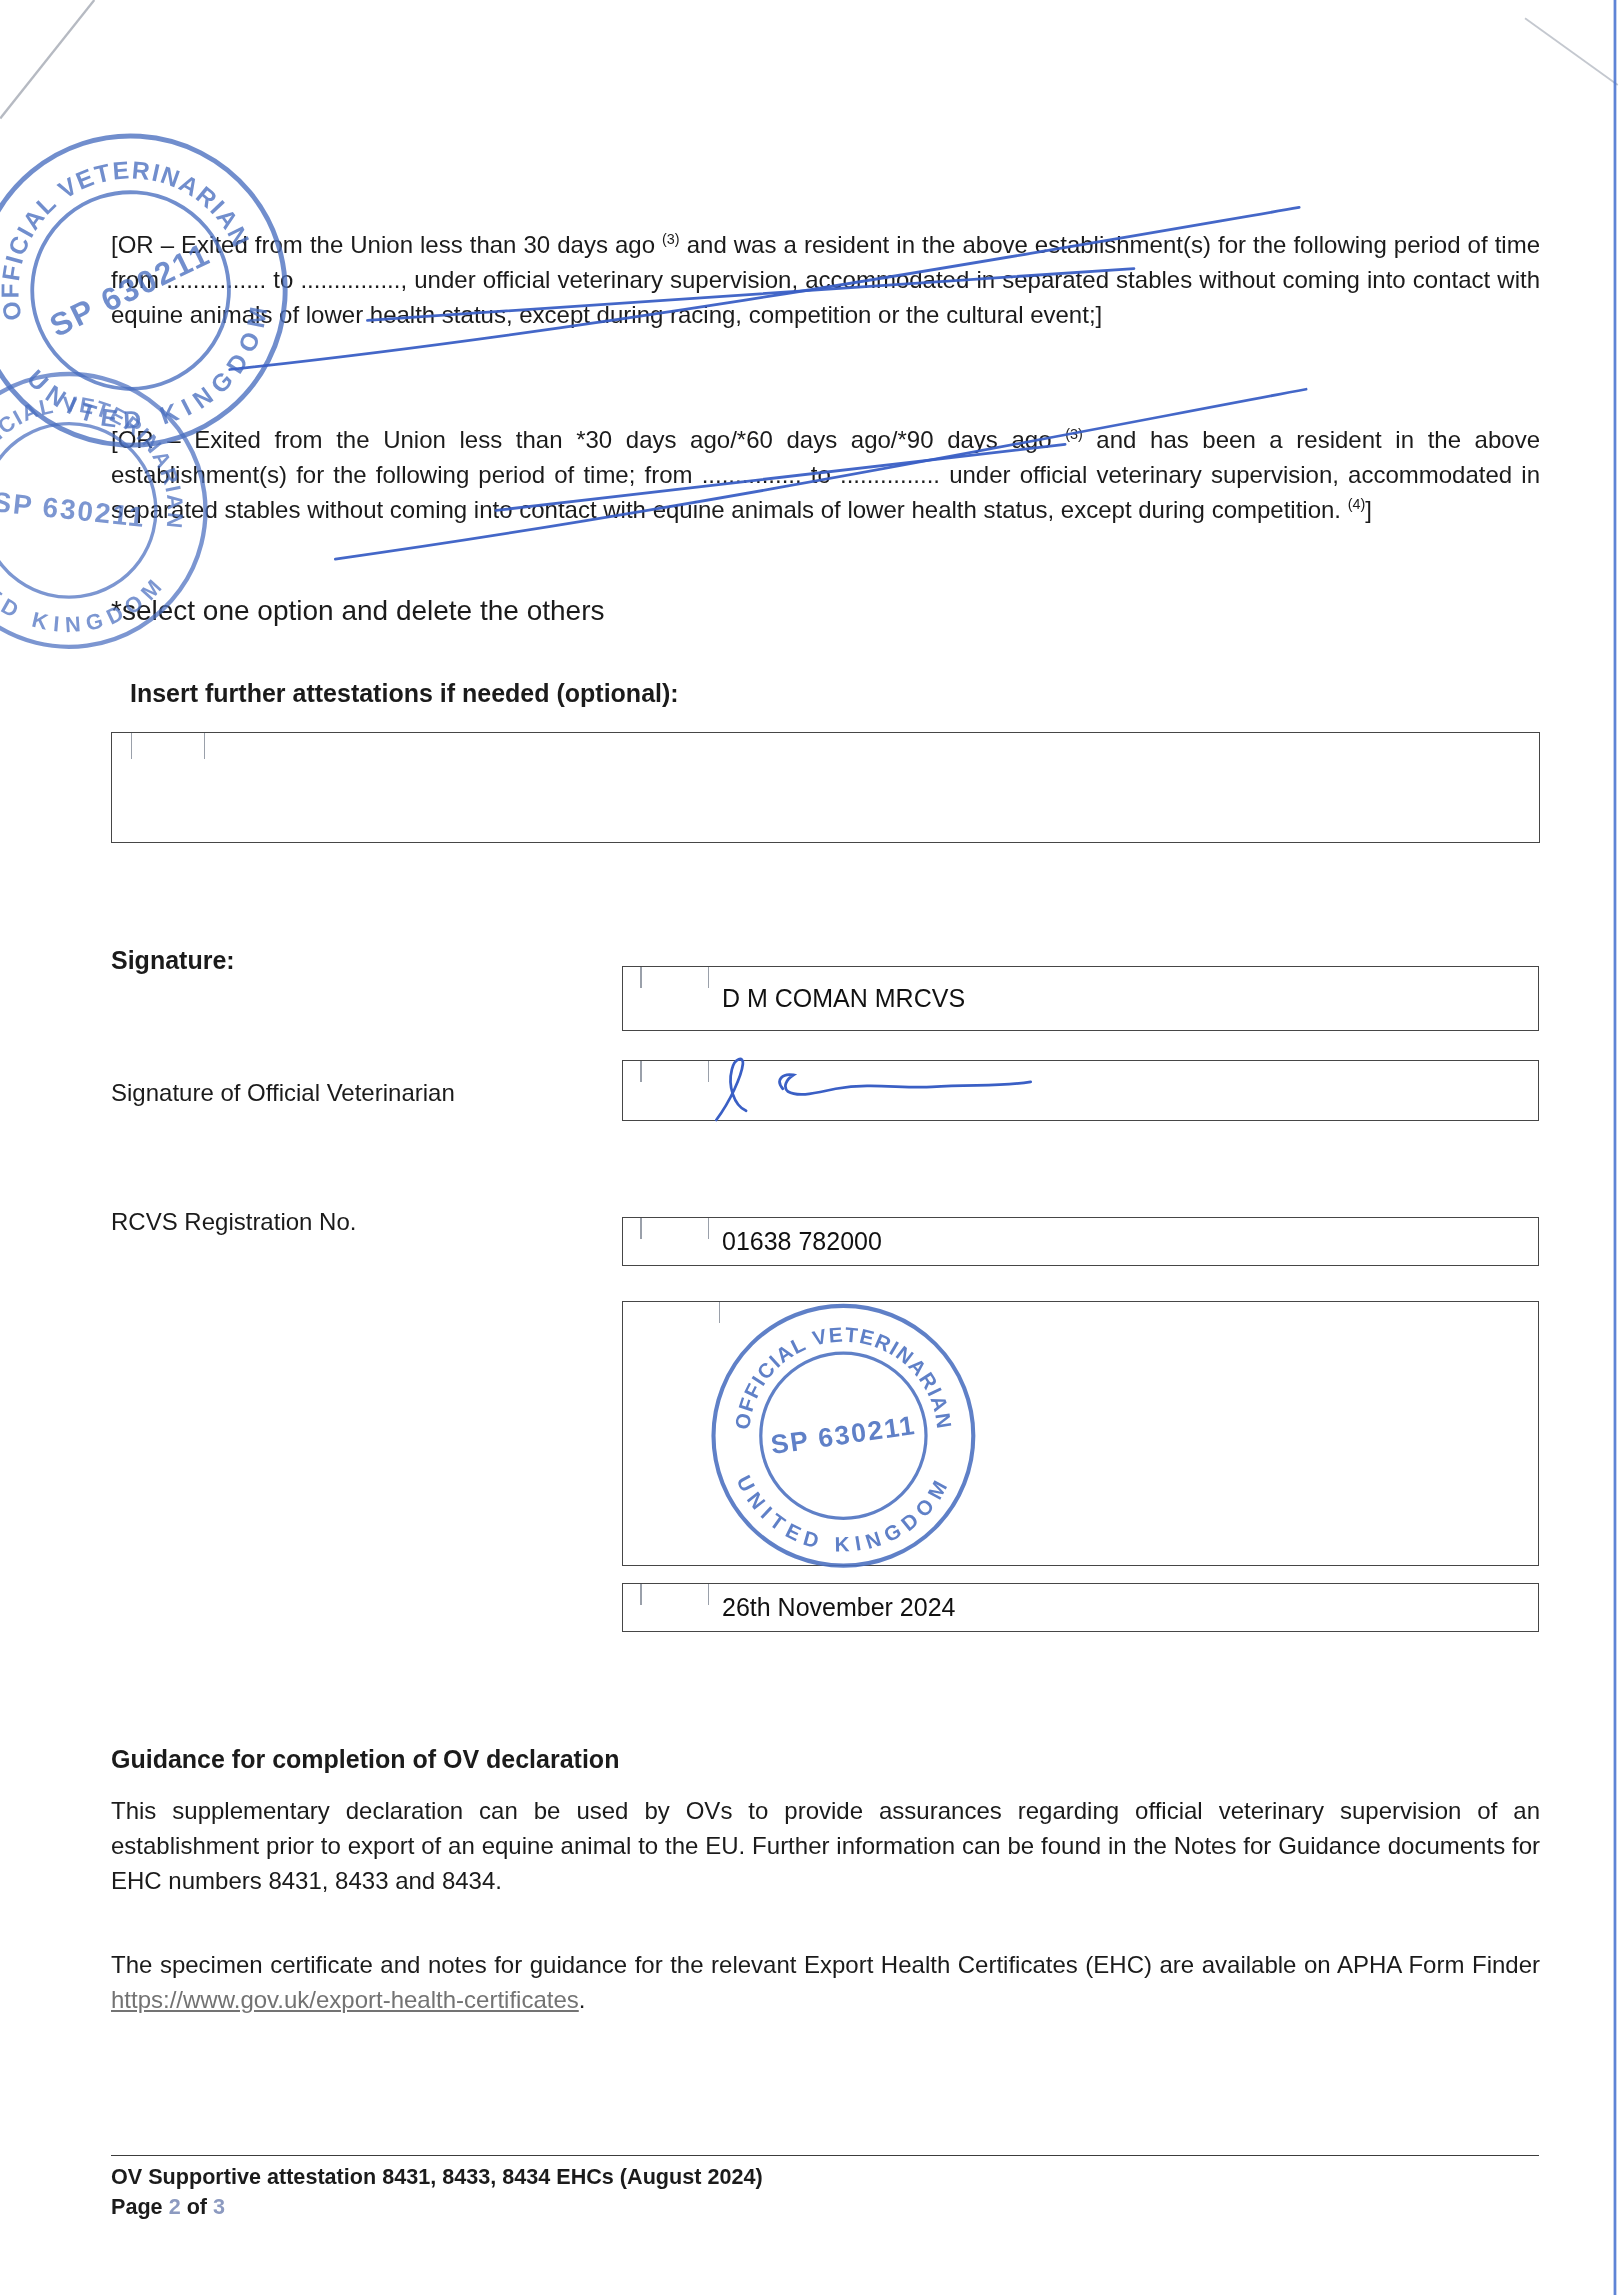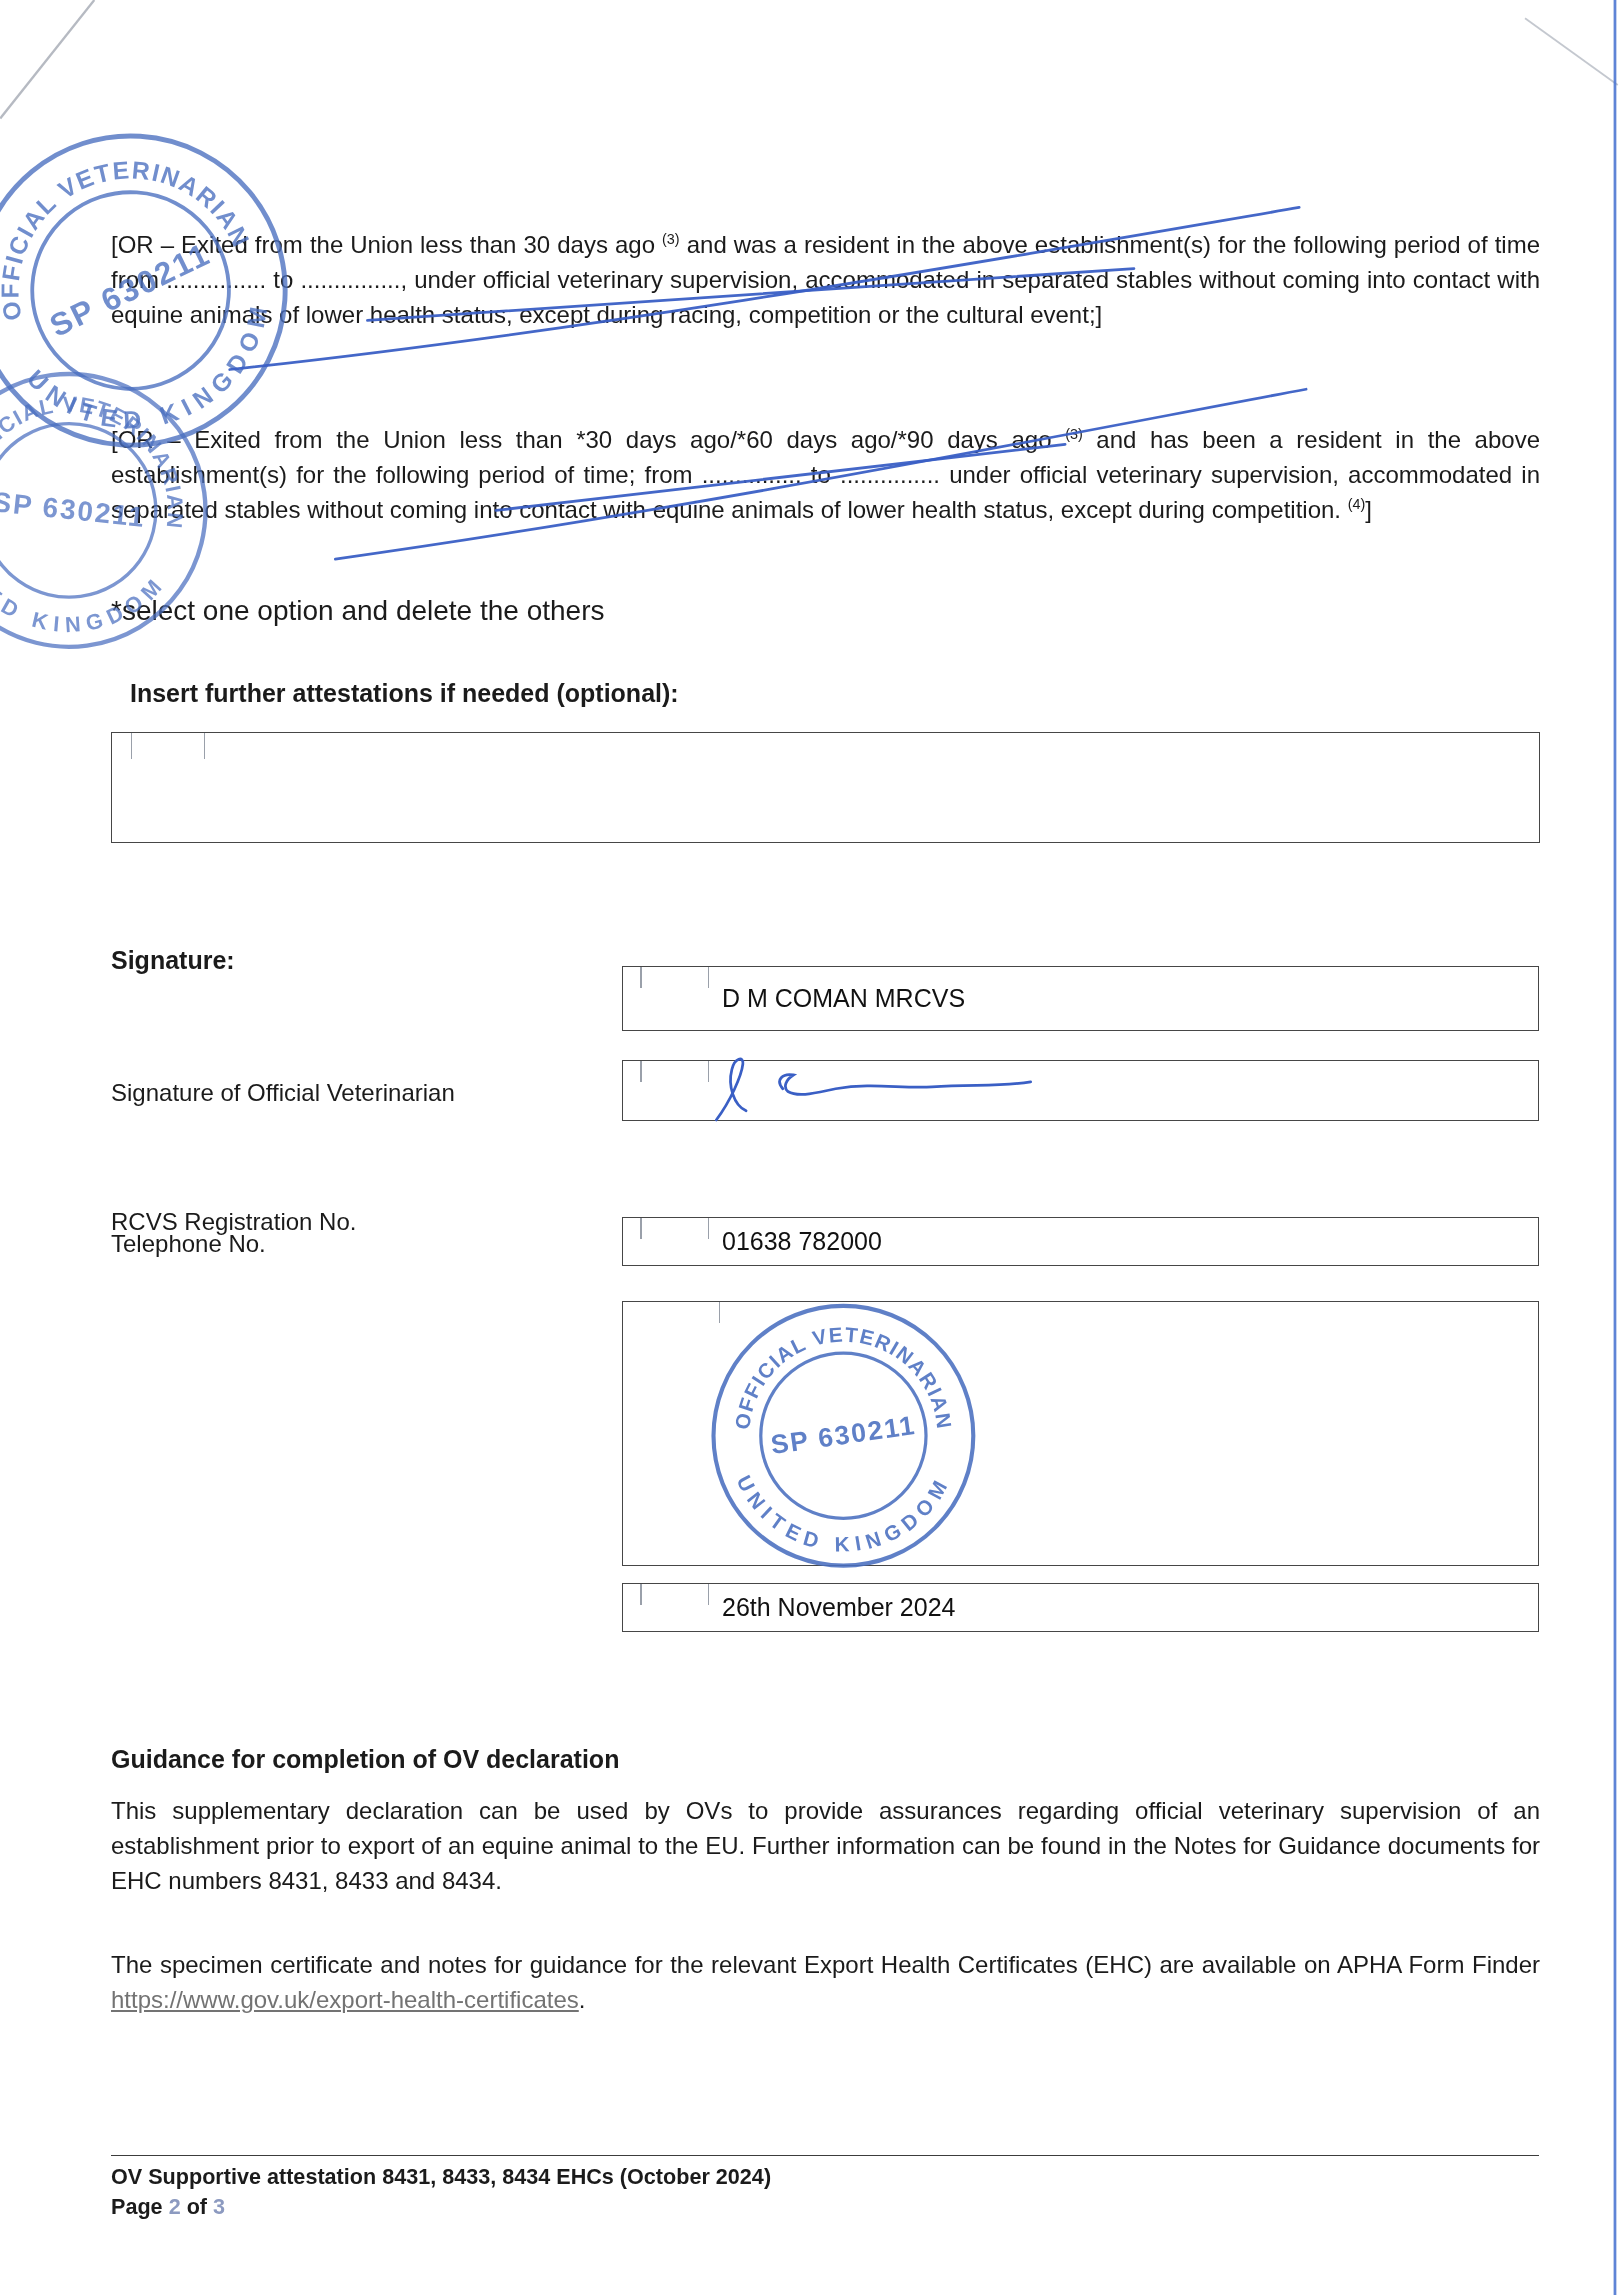--- a/index.html
+++ b/index.html
@@ -70,21 +70,20 @@
   </div>
 
   <div class="label" style="top:1077px;width:505px;">Signature of Official Veterinarian</div>
   <div class="fieldbox" style="top:1060px;height:61px;">
     <div class="tick" style="left:17.4px;height:21px;"></div>
     <div class="tick" style="left:85px;height:21px;"></div>
   </div>
 
   <div class="label" style="top:1206px;width:505px;">RCVS Registration No.</div>
 
-  <div class="label" style="top:1228px;width:505px;">Telephone No.</div>
   <div class="fieldbox" style="top:1217px;height:49px;">
     <div class="tick" style="left:17.4px;height:21px;"></div>
     <div class="tick" style="left:85px;height:21px;"></div>
     <span class="value" style="top:9.2px;">01638 782000</span>
   </div>
 
   <div class="fieldbox" style="top:1301px;height:265px;">
     <div class="tick" style="left:96px;height:21px;"></div>
   </div>
 
@@ -92,21 +91,21 @@
     <div class="tick" style="left:17.4px;height:21px;"></div>
     <div class="tick" style="left:85px;height:21px;"></div>
     <span class="value" style="top:9.2px;">26th November 2024</span>
   </div>
 
   <h2 class="heading" style="left:111px;top:1745px;font-size:25px;">Guidance for completion of OV declaration</h2>
   <p class="gpara" style="top:1793px;">This supplementary declaration can be used by OVs to provide assurances regarding official veterinary supervision of an establishment prior to export of an equine animal to the EU. Further information can be found in the Notes for Guidance documents for EHC numbers 8431, 8433 and 8434.</p>
   <p class="gpara" style="top:1947px;"><span>The specimen certificate and notes for guidance for the relevant Export Health Certificates (EHC) are available on APHA Form Finder </span><a class="link" href="#">https://www.gov.uk/export-health-certificates</a><span>.</span></p>
 
   <div class="footer-divider" style="top:2155px;"></div>
-  <div class="footer-text" style="top:2163px;">OV Supportive attestation 8431, 8433, 8434 EHCs (October 2024)</div>
+  <div class="footer-text" style="top:2163px;">OV Supportive attestation 8431, 8433, 8434 EHCs (August 2024)</div>
   <div class="footer-text" style="top:2193px;"><span>Page </span><span class="fieldnum">2</span><span> of </span><span class="fieldnum">3</span></div>
 
   <svg class="overlay" width="1623" height="2295" viewBox="0 0 3535 5000">
     <defs>
       <g id="stampDef">
         <circle r="283" class="sc"></circle>
         <circle r="180" class="sc2"></circle>
         <path id="arcT" d="M -205 0 A 205 205 0 1 1 205 0" fill="none"></path>
         <path id="arcB" d="M -252 0 A 252 252 0 0 0 252 0" fill="none"></path>
         <text class="ringtext" text-anchor="middle"><textPath href="#arcT" startOffset="50%">OFFICIAL VETERINARIAN</textPath></text>

